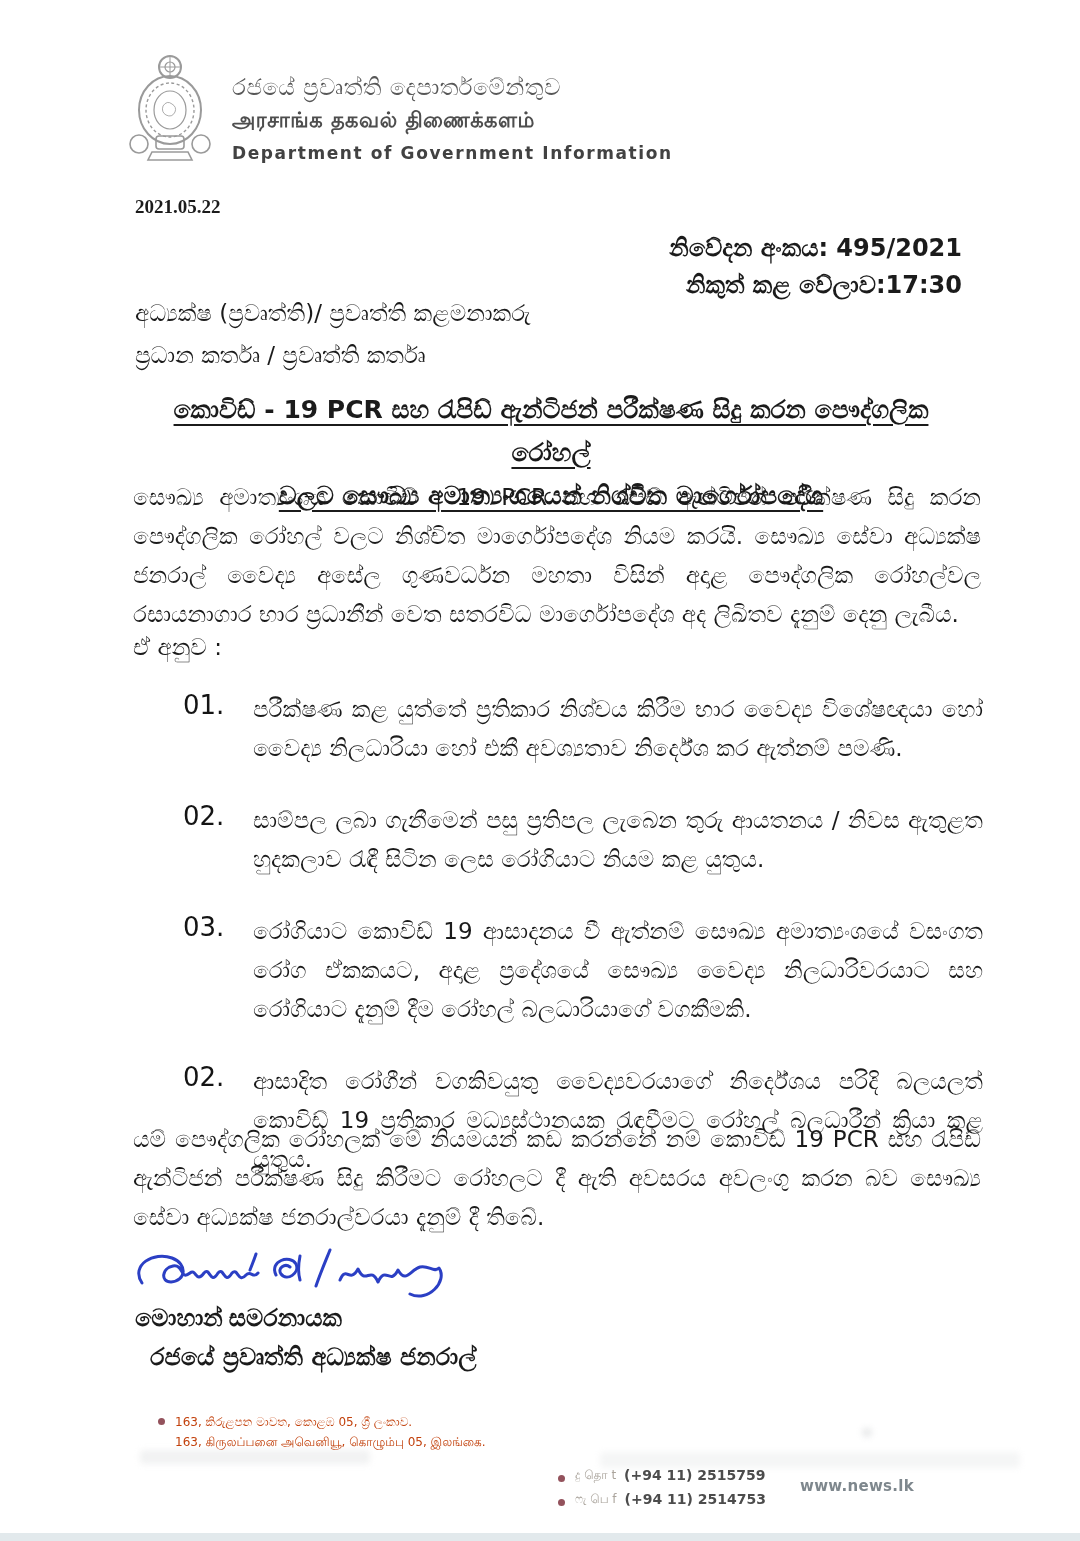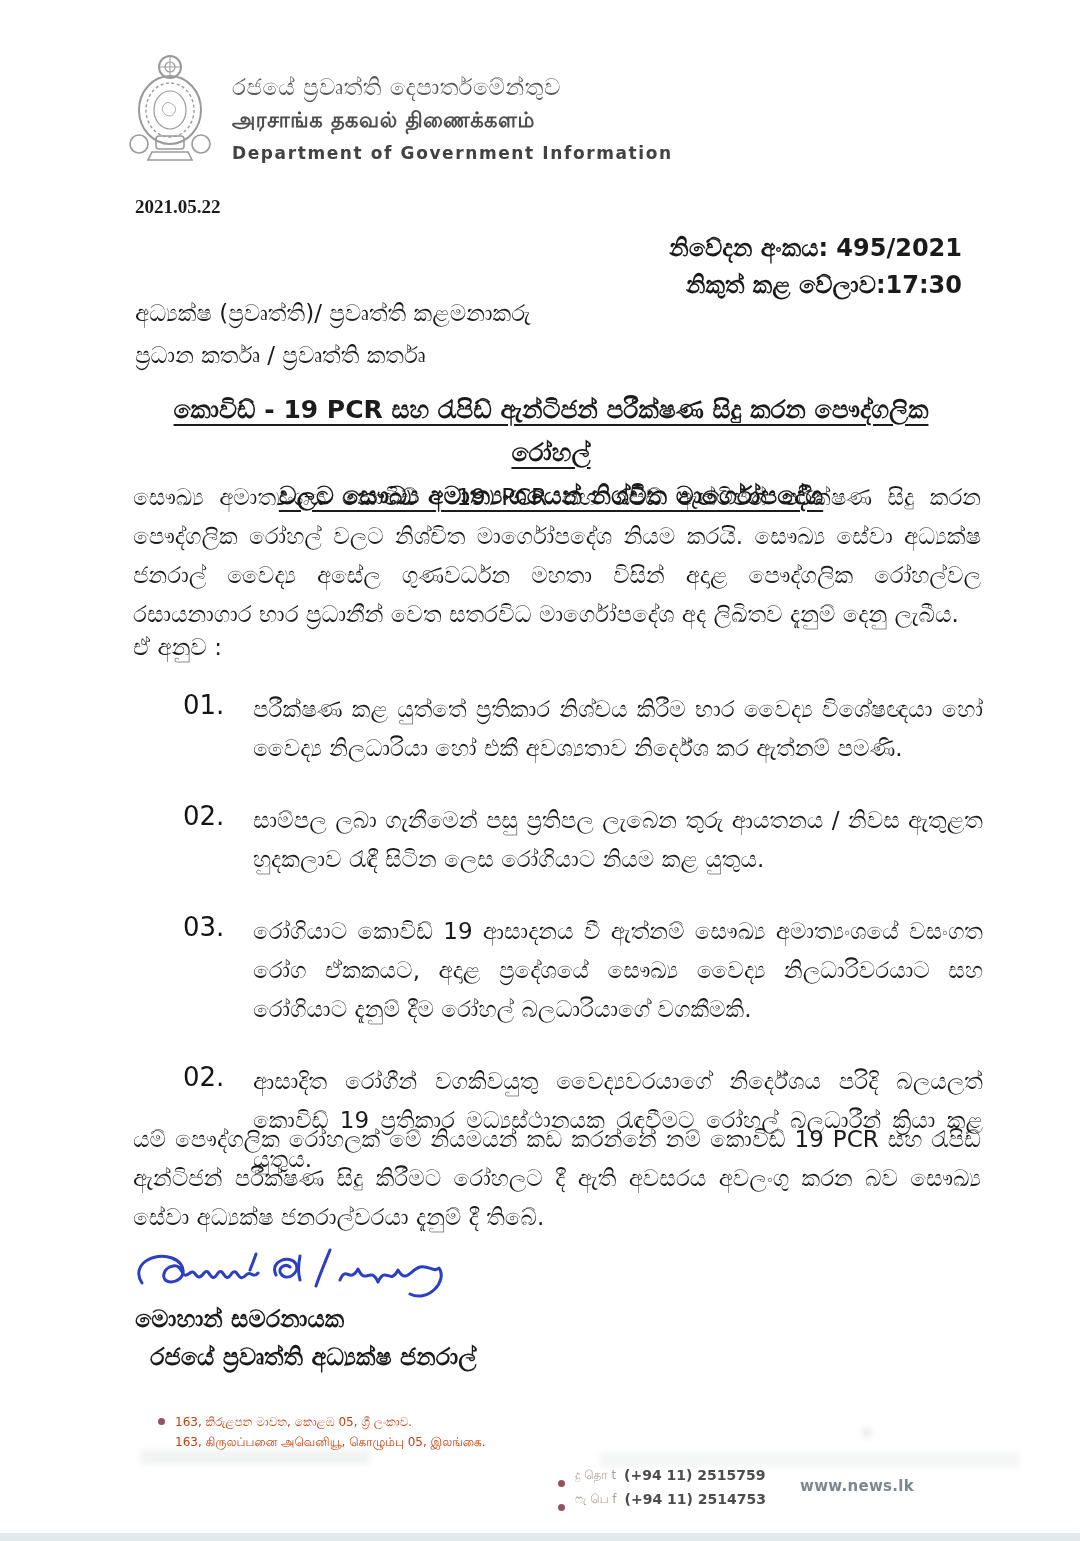--- a/index.html
+++ b/index.html
@@ -58,30 +58,30 @@
   .point { display: flex; margin-bottom: 33px; }
   .point-no {
     flex: 0 0 70px; font-size: 26px; color: #141414;
     font-family: "DejaVu Sans", sans-serif;
   }
   .point-text { flex: 1; font-size: 23px; line-height: 39px; text-align: justify; }
   .closing { top: 1120px; }
 
   
   .signature-svg { position: absolute; left: 126px; top: 1243px; width: 336px; height: 76px; }
-  .sig-name { position: absolute; left: 135px; top: 1305px; font-size: 24px; font-weight: 600; }
+  .sig-name { position: absolute; left: 135px; top: 1305px; font-size: 24px; font-weight: 600; font-family: Liberation Serif, serif; }
   .sig-designation { position: absolute; left: 150px; top: 1343px; font-size: 24px; font-weight: 600; }
 
   
   .footer-left { position: absolute; left: 158px; top: 1412px; font-size: 12px; line-height: 20px; color: #c2410c; }
   .footer-left .row { display: flex; align-items: flex-start; }
   .bullet { width: 7px; height: 7px; border-radius: 50%; background: #93525c; margin: 6px 10px 0 0; flex: 0 0 auto; }
   .bullet.spacer { background: transparent; }
   .footer-mid { position: absolute; left: 558px; top: 1463px; font-size: 14px; line-height: 24px; }
-  .footer-mid .row { display: flex; align-items: flex-end; }
+  .footer-mid .row { display: flex; align-items: center; }
   .f-label { color: #aaa49c; filter: blur(.5px); margin-right: 8px; font-size: 12px; }
   .f-number { color: #4c4c4c; font-weight: 600; }
   .footer-right { position: absolute; left: 800px; top: 1477px; font-size: 15px; color: #7e878d; font-weight: 600; letter-spacing: .3px; }
 
   
   .smudge { position: absolute; background: #c9ccce; border-radius: 4px; filter: blur(3px); }
   .sm1 { left: 140px; top: 1450px; width: 230px; height: 14px; opacity: .25; }
   .sm2 { left: 600px; top: 1452px; width: 420px; height: 16px; opacity: .18; }
   .sm3 { left: 862px; top: 1428px; width: 10px; height: 9px; opacity: .45; border-radius: 50%; }
   .bottom-band { position: absolute; left: 0; bottom: 0; width: 100%; height: 8px; background: #e2e9ec; }

